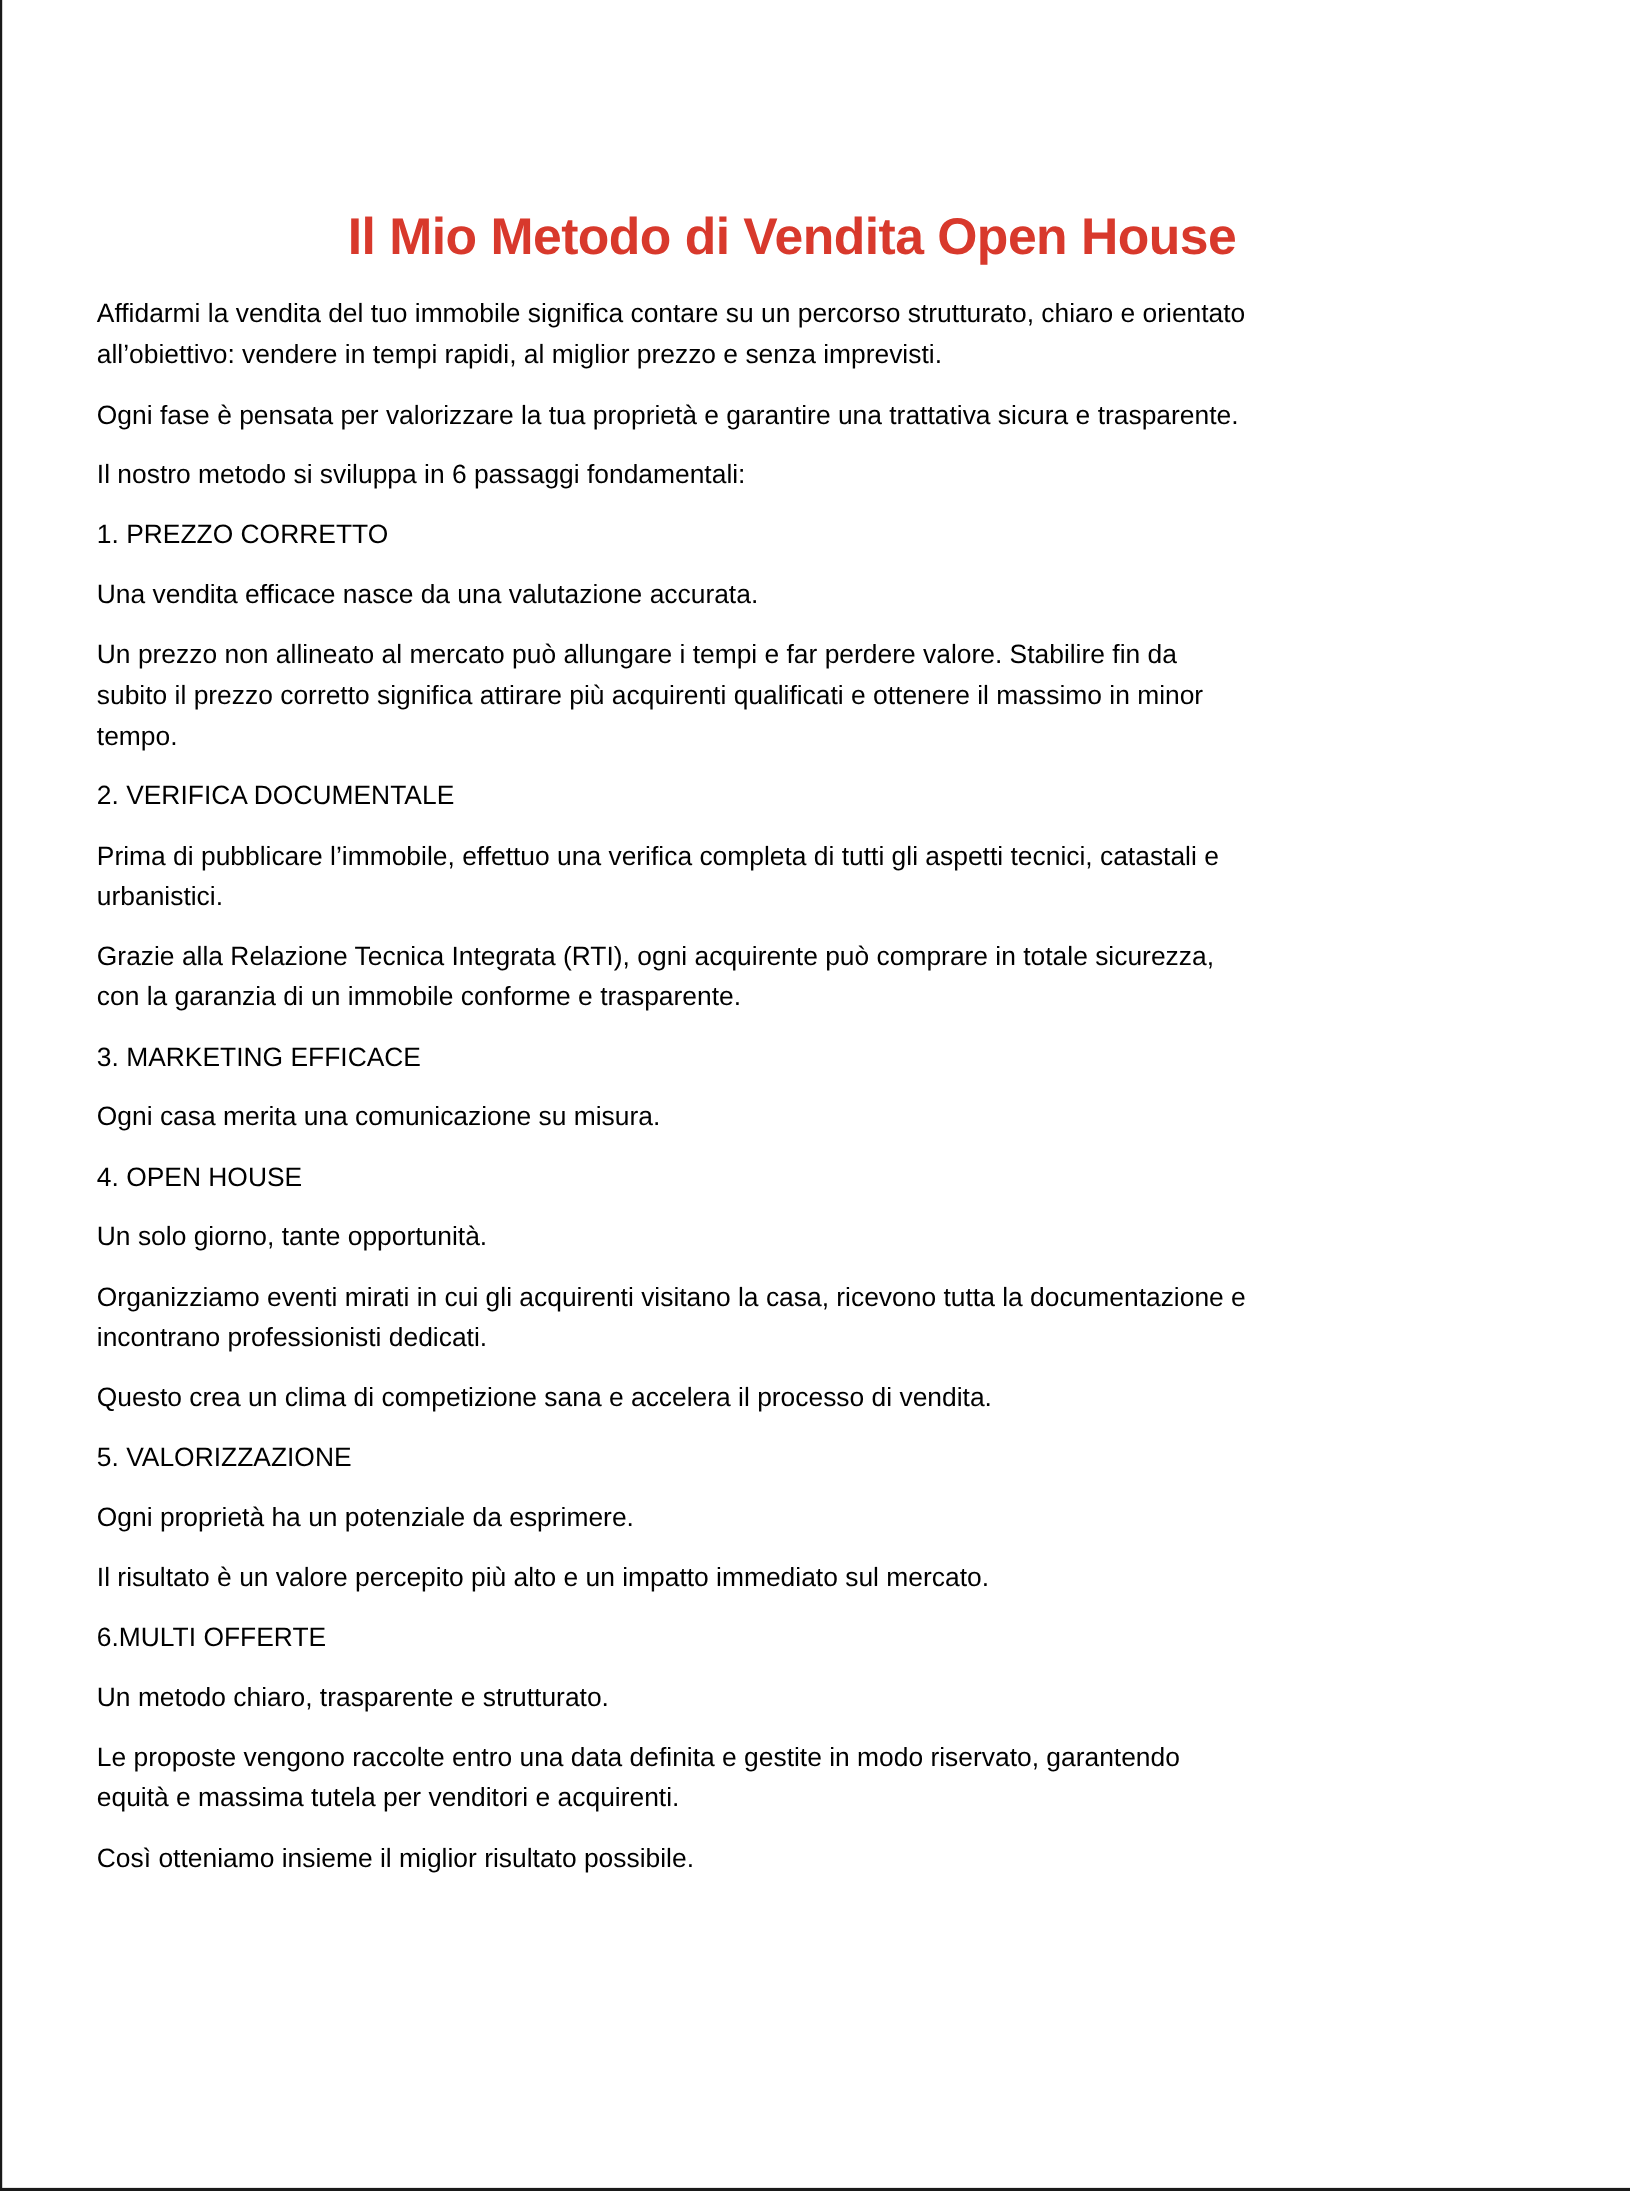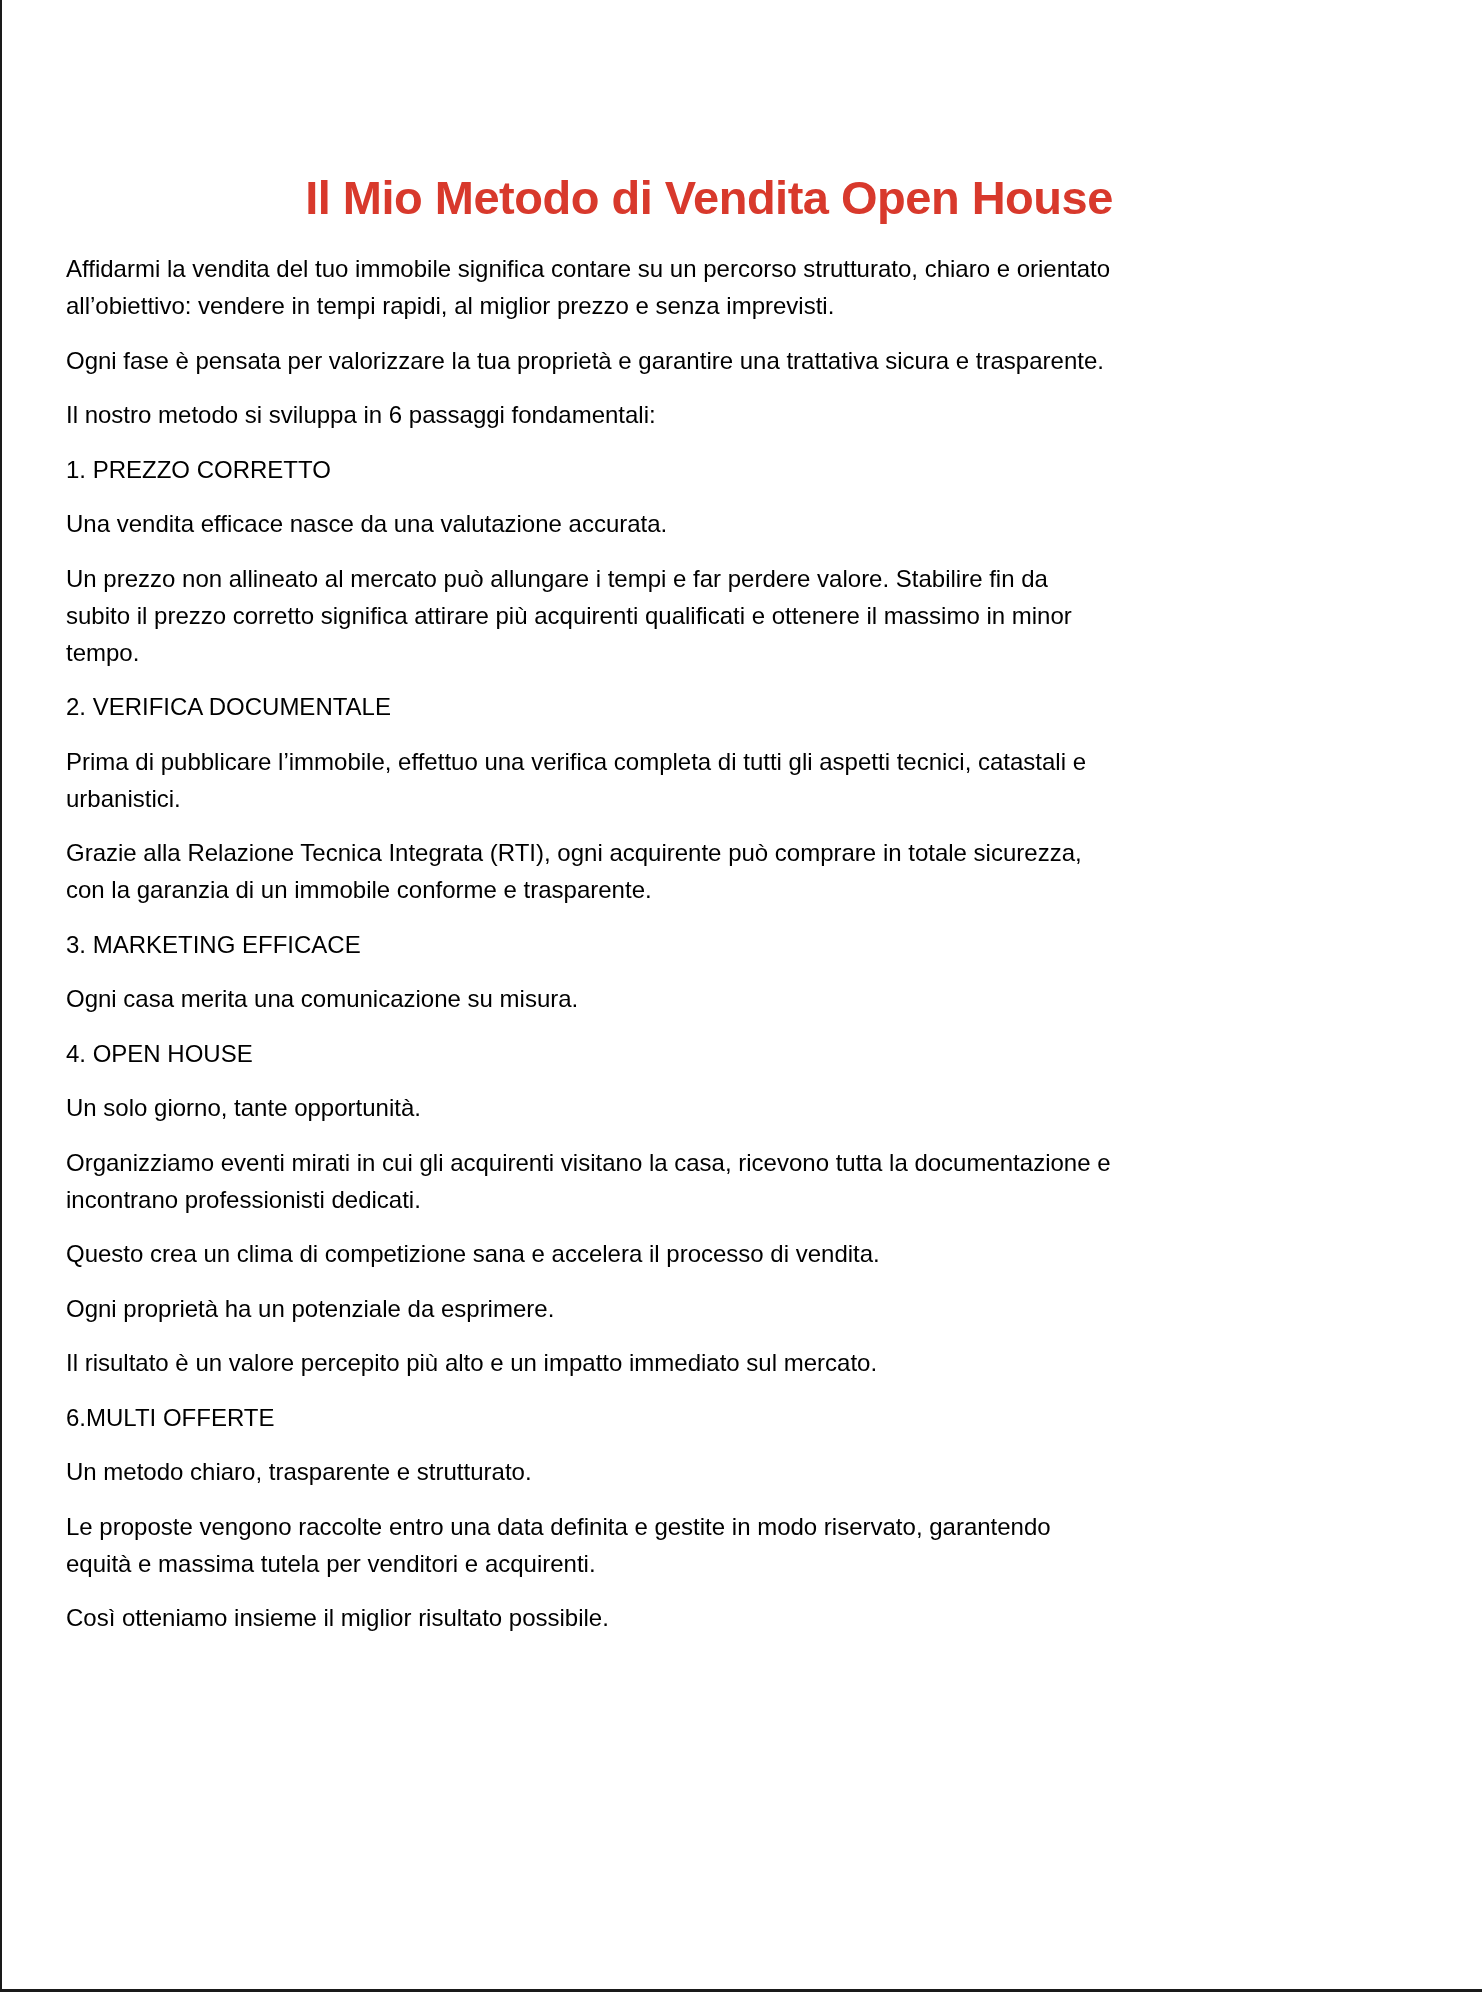--- a/index.html
+++ b/index.html
@@ -20,23 +20,23 @@
     background: #1a1a1a;
   }
   .page-bottom-edge {
     position: absolute;
     left: 0; bottom: 0;
     width: 1482px; height: 3px;
     background: #1a1a1a;
   }
   .doc {
     position: absolute;
-    left: 0; top: 0;
+    left: 0; top: 17px;
     width: 1482px; height: 1816px;
-    padding: 170px 130px 0 66px;
+    padding: 170px 130px 0 88px;
   }
   .title {
     margin: 0 0 24px 0;
     text-align: center;
     color: #d8392c;
     font-size: 47px;
     line-height: 56px;
     font-weight: 700;
     letter-spacing: -0.5px;
   }
@@ -78,20 +78,21 @@
 
   <p class="h">3. MARKETING EFFICACE</p>
   <p class="p">Ogni casa merita una comunicazione su misura.</p>
 
   <p class="h">4. OPEN HOUSE</p>
   <p class="p">Un solo giorno, tante opportunità.</p>
   <p class="p">Organizziamo eventi mirati in cui gli acquirenti visitano la casa, ricevono tutta la documentazione e
 incontrano professionisti dedicati.</p>
   <p class="p">Questo crea un clima di competizione sana e accelera il processo di vendita.</p>
 
+  <p class="h">5. VALORIZZAZIONE</p>
   <p class="p">Ogni proprietà ha un potenziale da esprimere.</p>
   <p class="p">Il risultato è un valore percepito più alto e un impatto immediato sul mercato.</p>
 
   <p class="h">6.MULTI OFFERTE</p>
   <p class="p">Un metodo chiaro, trasparente e strutturato.</p>
   <p class="p">Le proposte vengono raccolte entro una data definita e gestite in modo riservato, garantendo
 equità e massima tutela per venditori e acquirenti.</p>
   <p class="p">Così otteniamo insieme il miglior risultato possibile.</p>
 
 

